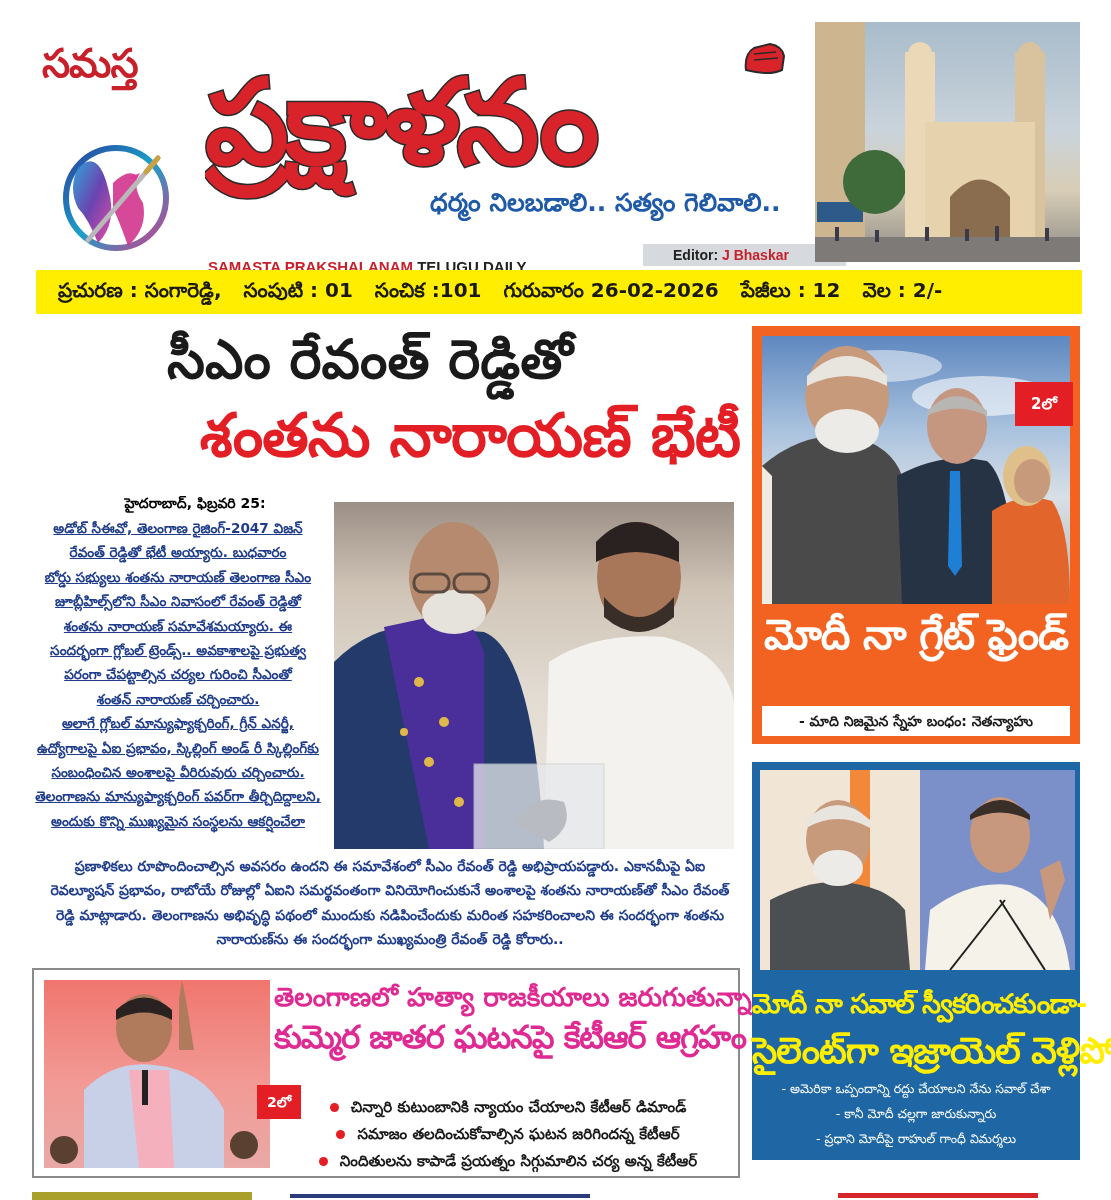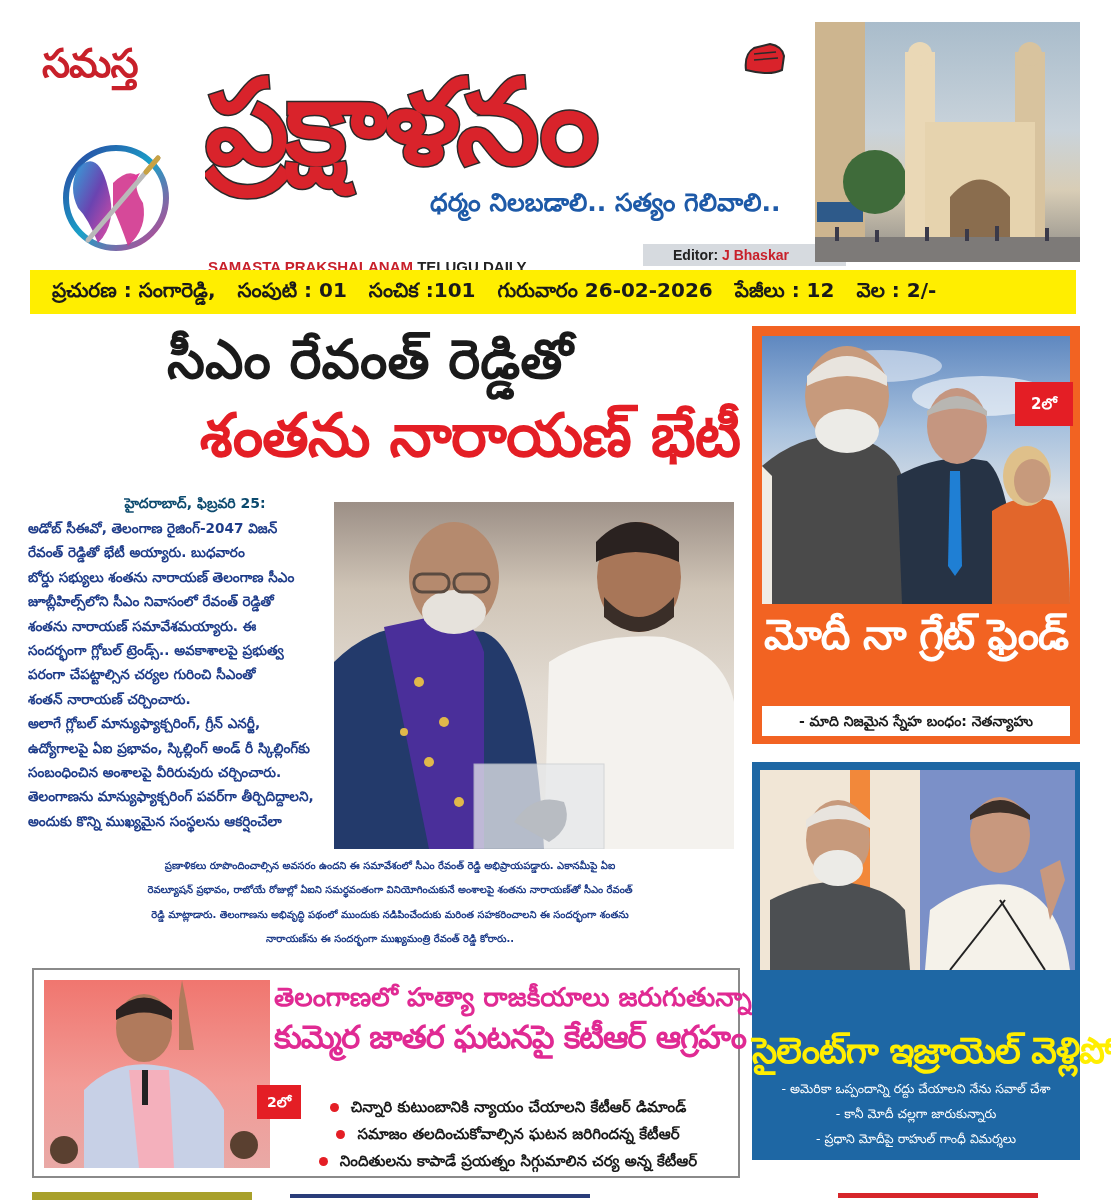--- a/index.html
+++ b/index.html
@@ -16,30 +16,30 @@
     .fist { position: absolute; left: 740px; top: 40px; width: 48px; height: 40px; }
     .tagline { position: absolute; left: 430px; top: 188px; font-size: 25px; color: #1e5aa8; font-weight: bold; white-space: nowrap; }
     .english-name { position: absolute; left: 208px; top: 242px; font-family: "Liberation Sans", sans-serif; font-size: 15px; font-weight: bold; white-space: nowrap; margin-top: 16px; }
     .english-name .red { color: #c8202a; }
     .english-name .black { color: #222; }
     .editor-box { position: absolute; left: 597px; top: 244px; width: 203px; height: 22px; background: #d6dadf; font-family: "Liberation Sans", sans-serif; font-size: 14px; font-weight: bold; padding-left: 30px; line-height: 22px; color: #222; margin-left: 46px; }
     .editor-box .ed-name { color: #c8202a; }
     .charminar { position: absolute; left: 815px; top: 22px; width: 265px; height: 240px; overflow: hidden; background: linear-gradient(180deg,#a9bccb 0%,#c9d3db 45%,#d8cdb6 70%,#8c8a86 100%); }
 
     
-    .info-strip { position: absolute; left: 30px; top: 270px; width: 1046px; height: 44px; background: #ffee00; display: flex; align-items: center; gap: 22px; padding-left: 22px; font-size: 20px; font-weight: bold; color: #1a1a1a; white-space: nowrap; text-align: right; }
+    .info-strip { position: absolute; left: 36px; top: 270px; width: 1046px; height: 44px; background: #ffee00; display: flex; align-items: center; gap: 22px; padding-left: 22px; font-size: 20px; font-weight: bold; color: #1a1a1a; white-space: nowrap; text-align: right; }
     .info-strip span { display: inline-block; }
 
     
     .lead-head1 { position: absolute; left: 0; top: 328px; width: 740px; text-align: center; font-size: 54px; font-weight: bold; color: #1a1a1a; white-space: nowrap; }
     .lead-head2 { position: absolute; left: 0; top: 400px; width: 740px; text-align: right; font-size: 60px; font-weight: bold; color: #e41e25; white-space: nowrap; letter-spacing: -1px; }
-    .dateline { position: absolute; left: 80px; top: 495px; width: 230px; text-align: center; font-size: 14px; font-weight: bold; color: #0c4a6e; }
-    .lead-body-col { position: absolute; left: 28px; top: 516px; width: 300px; font-size: 13.6px; line-height: 24.4px; color: #1f3d8a; text-align: left; font-weight: bold; }
+    .dateline { position: absolute; left: 80px; top: 495px; width: 230px; text-align: center; font-size: 14px; font-weight: bold; color: #000000; }
+    .lead-body-col { position: absolute; left: 28px; top: 516px; width: 300px; font-size: 13.6px; line-height: 24.4px; color: #1f3d8a; text-align: center; font-weight: bold; text-decoration: underline; }
     .lead-body-col p { white-space: nowrap; overflow: hidden; }
-    .lead-body-wide { position: absolute; left: 40px; top: 854px; width: 700px; font-size: 10px; line-height: 24.4px; color: #1f3d8a; text-align: center; font-weight: bold; }
+    .lead-body-wide { position: absolute; left: 40px; top: 854px; width: 700px; font-size: 14px; line-height: 24.4px; color: #1f3d8a; text-align: center; font-weight: bold; }
     .lead-body-wide p { white-space: nowrap; overflow: hidden; }
     .lead-photo { position: absolute; left: 334px; top: 502px; width: 400px; height: 347px; overflow: hidden; background: linear-gradient(180deg,#9c8f86 0%,#cfc4b6 25%,#e2dbd2 55%,#efe9e2 100%); }
 
     
     .ktr-box { position: absolute; left: 32px; top: 968px; width: 708px; height: 210px; border: 2px solid #8a8a8a; }
     .ktr-photo { position: absolute; left: 10px; top: 10px; width: 226px; height: 188px; background: linear-gradient(180deg,#f0766f 0%,#f29a95 55%,#e9a9a6 100%); overflow: hidden; }
     .badge { position: absolute; background: #e41e25; color: #fff; font-size: 14px; font-weight: bold; text-align: center; }
     .ktr-badge { left: 223px; top: 115px; width: 44px; height: 34px; line-height: 34px; }
     .ktr-head1 { position: absolute; left: 240px; top: 12px; width: 468px; text-align: center; font-size: 26px; font-weight: bold; color: #e02a93; white-space: nowrap; }
     .ktr-head2 { position: absolute; left: 240px; top: 48px; width: 468px; text-align: center; font-size: 32px; font-weight: bold; color: #e02a93; white-space: nowrap; letter-spacing: -1px; }
@@ -275,20 +275,21 @@
       <ellipse cx="78" cy="98" rx="25" ry="18" fill="#ecebe7"></ellipse>
 
       <path d="M170 140 Q210 110 250 115 Q300 125 310 200 L165 200Z" fill="#f5f2ea"></path>
       <ellipse cx="240" cy="65" rx="30" ry="38" fill="#c8987e"></ellipse>
       <path d="M210 45 Q240 15 270 45 L270 50 Q240 35 210 50Z" fill="#3a2e28"></path>
       <path d="M280 100 L300 90 L305 110 L290 150 Z" fill="#c8987e"></path>
       <line x1="190" y1="200" x2="245" y2="130" stroke="#222" stroke-width="2"></line>
       <line x1="285" y1="200" x2="240" y2="130" stroke="#222" stroke-width="2"></line>
     </svg>
   </div>
+  <h2 class="rahul-head1">మోదీ నా సవాల్ స్వీకరించకుండా-</h2>
   <h2 class="rahul-head2">సైలెంట్‌గా ఇజ్రాయెల్ వెళ్లిపోయారు</h2>
   <ul class="rahul-bullets">
     <li>- అమెరికా ఒప్పందాన్ని రద్దు చేయాలని నేను సవాల్ చేశా</li>
     <li>- కానీ మోదీ చల్లగా జారుకున్నారు</li>
     <li>- ప్రధాని మోదీపై రాహుల్ గాంధీ విమర్శలు</li>
   </ul>
 </article>
 
 <div class="bottom-band"></div>
 <div class="bottom-text-left">

